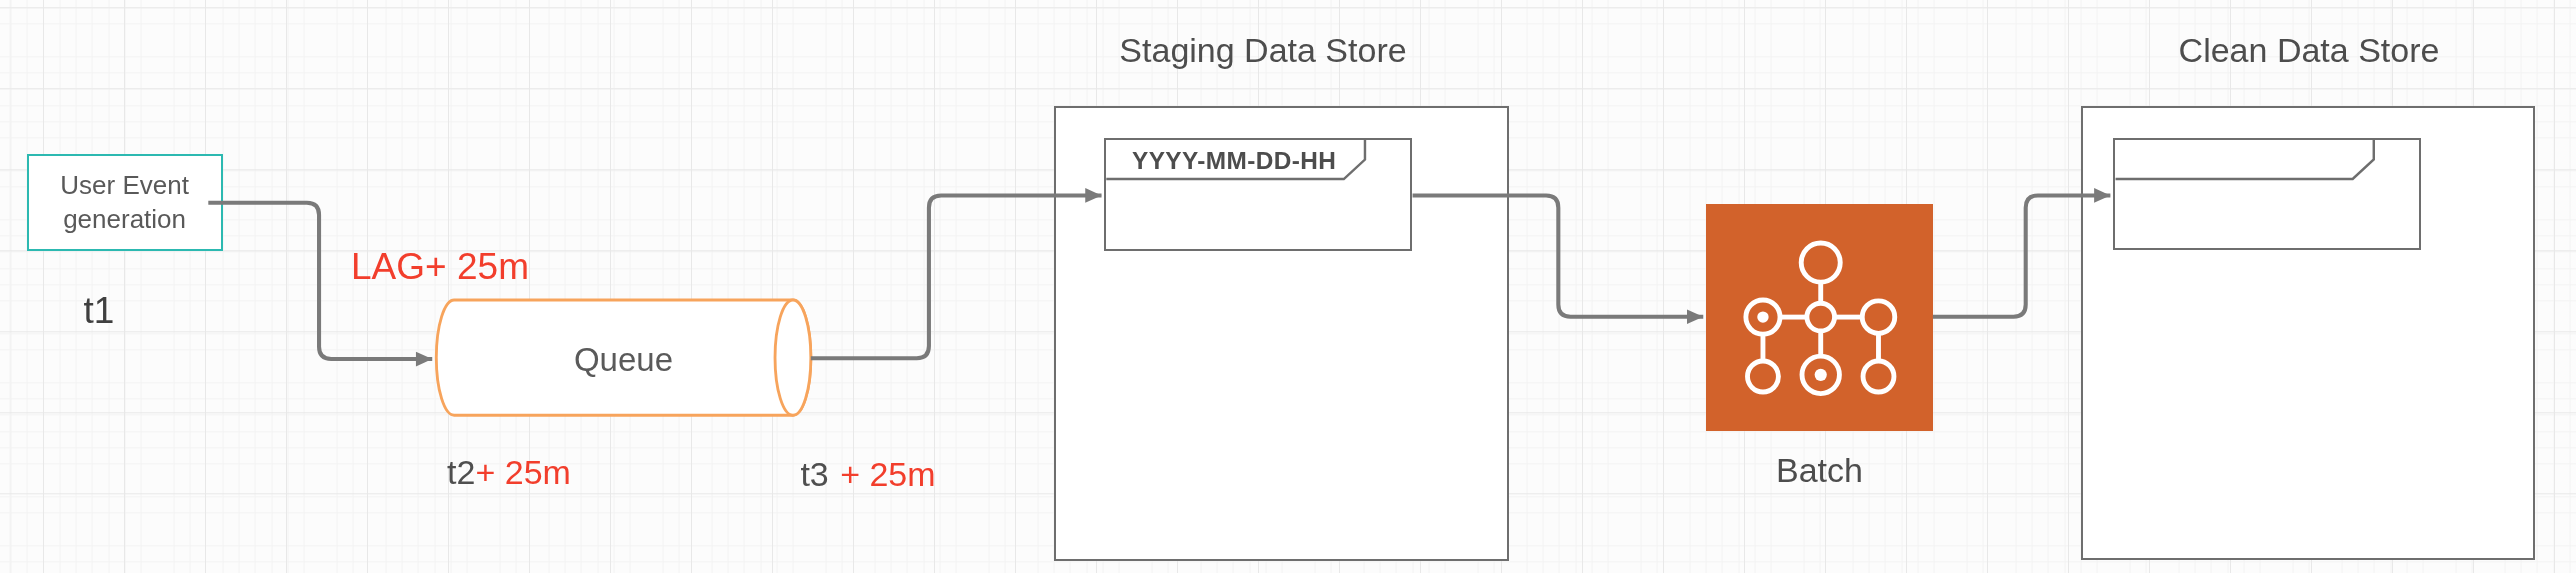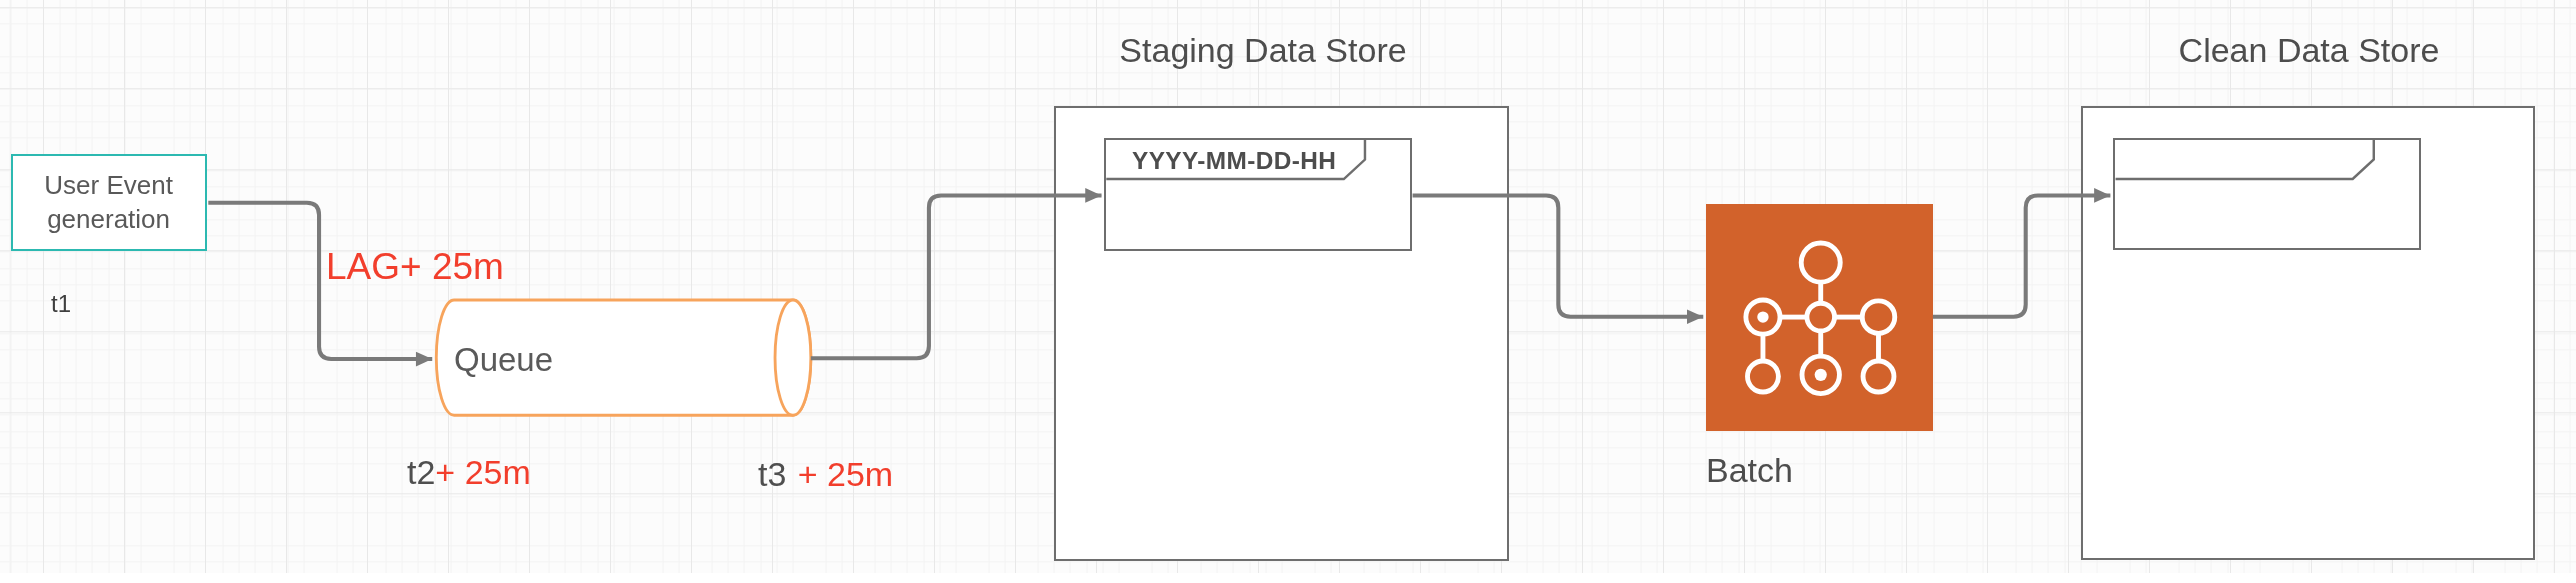--- a/index.html
+++ b/index.html
@@ -14,20 +14,21 @@
       repeating-linear-gradient(180deg,#e8e8e8 0 0.8px,transparent 0.8px 81px),
       repeating-linear-gradient(90deg,#f3f3f3 0 0.8px,transparent 0.8px 16.3px),
       repeating-linear-gradient(180deg,#f3f3f3 0 0.8px,transparent 0.8px 16.3px);
     background-position:43px 0,0 7.3px,10.6px 0,0 7.3px;
   }
   .abs{position:absolute;}
   .node-box{
     background:#ffffff;
     display:flex;align-items:center;justify-content:center;
     text-align:center;
+    margin-left:16px;
   }
   #user-event-box{
     left:10.6px;top:154px;width:192px;height:93px;
     border:2.4px solid #2CB9B1;
     font-size:26px;line-height:1.3;color:#595959;
     z-index:2;
   }
   .store-box{
     background:#ffffff;border:2.4px solid #6e6e6e;z-index:1;
   }
@@ -46,22 +47,22 @@
   }
   .store-title{
     text-align:center;font-size:34px;color:#4d4d4d;z-index:6;white-space:nowrap;
   }
   #staging-title{left:1035px;top:31px;width:456px;}
   #clean-title{left:2081px;top:31px;width:456px;}
   #batch-square{
     left:1706px;top:204px;width:227px;height:227px;
     background:#D2622B;z-index:2;
   }
-  .label{z-index:6;white-space:nowrap;}
-  #t1-label{left:51px;top:290px;width:114px;font-size:24px;color:#3f3f3f;}
+  .label{z-index:6;text-align:center;white-space:nowrap;}
+  #t1-label{left:42px;top:290px;width:114px;font-size:37px;color:#3f3f3f;}
   #lag-label{left:326px;top:246px;width:228px;font-size:37px;color:#F23E2C;}
   #t2-label{left:407px;top:453px;width:204px;font-size:34px;color:#4f4f4f;}
   #t3-label{left:758px;top:455px;width:220px;font-size:34px;color:#4f4f4f;}
   #queue-label{left:454px;top:341px;width:339px;font-size:33px;color:#5a5a5a;z-index:6;}
   #batch-label{left:1706px;top:451px;width:227px;font-size:34px;color:#4d4d4d;}
   #t4-label{left:1706px;top:517px;width:227px;font-size:33px;color:#3f3f3f;}
   .red{color:#F23E2C;}
   .gap{margin-left:11.4px;}
   #edge-layer{left:0;top:0;z-index:4;pointer-events:none;}
   #bottom-strip{left:0;top:573px;width:2576px;height:10.6px;background:#ffffff;z-index:8;}

